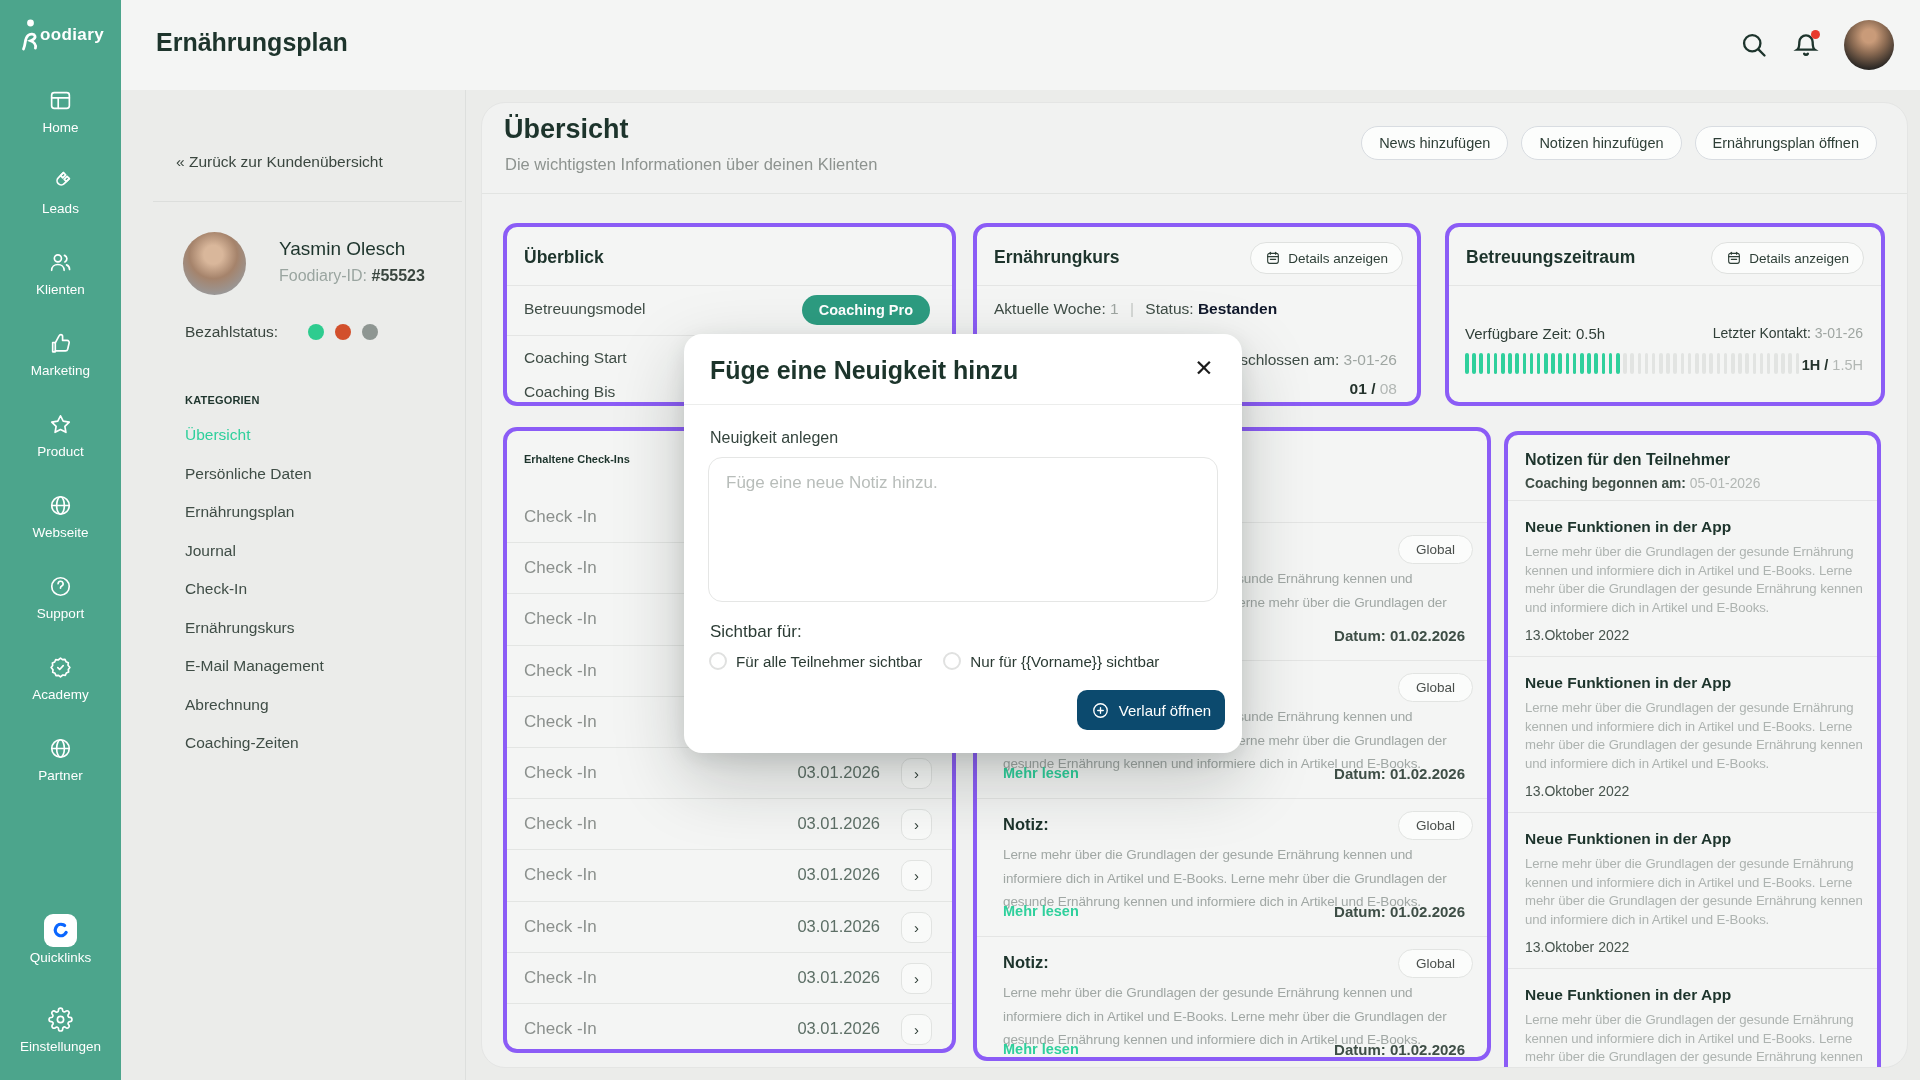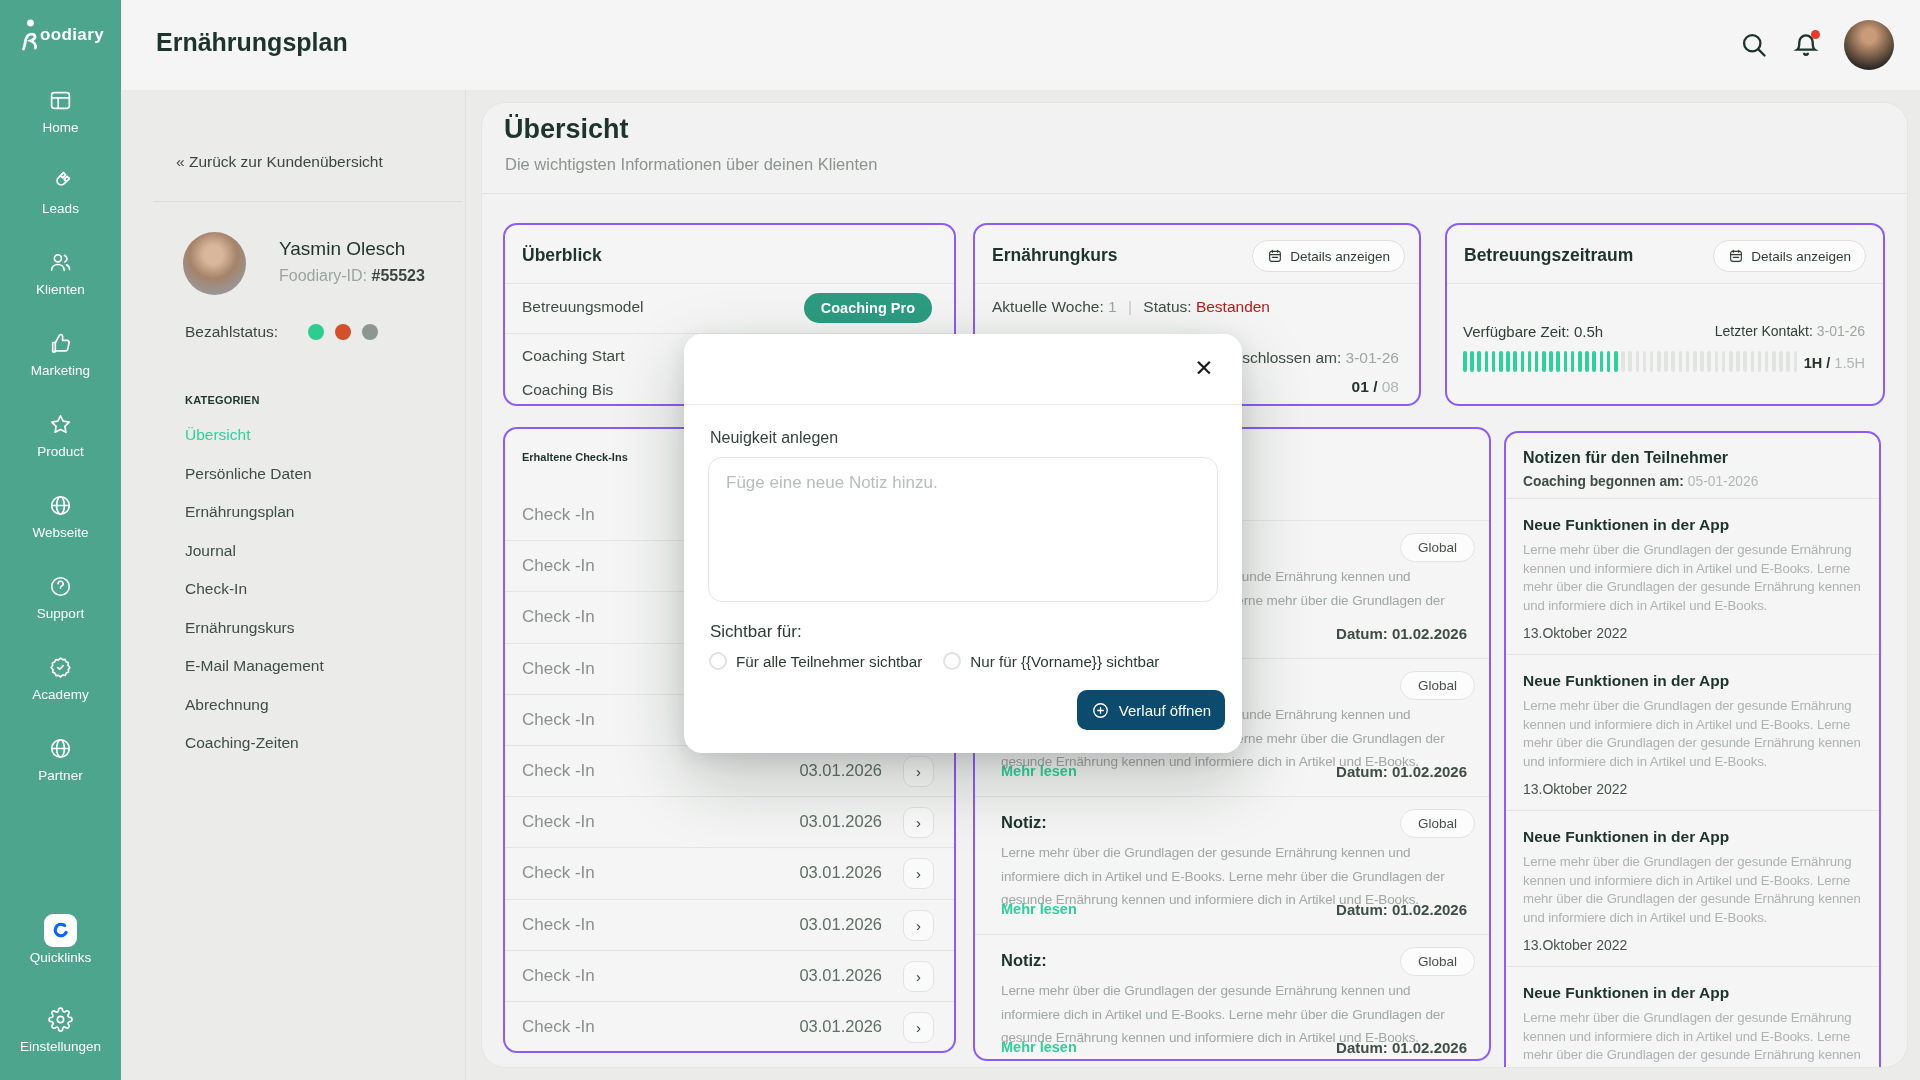--- a/index.html
+++ b/index.html
@@ -55,40 +55,40 @@
   
   .panel{position:absolute;left:481px;top:102px;width:1427px;height:966px;background:#F1F2F1;
          border:1px solid #E4E5E4;border-radius:24px;overflow:hidden;}
   .panel-title{position:absolute;left:22px;top:11px;margin:0;font-size:27px;font-weight:bold;color:#1D342C;}
   .panel-sub{position:absolute;left:23px;top:52px;font-size:16.5px;color:#8D938F;}
   .panel-div{position:absolute;left:0;right:0;top:90px;height:1px;background:#E2E4E2;}
   .actions{position:absolute;top:23px;right:30px;display:flex;gap:13px;}
   .hbtn{height:34px;padding:0 17px;border-radius:17px;border:1px solid #D8DCE1;background:#FCFDFC;
         font-size:14.5px;color:#2E3F37;cursor:pointer;font-family:inherit;}
 
-  .card{position:absolute;background:#F4F5F4;border:2px solid #8b5cf6;border-radius:14px;}
+  .card{position:absolute;background:#F4F5F4;border:4px solid #8b5cf6;border-radius:14px;}
   .card-title{position:absolute;left:17px;top:20px;font-size:17.5px;font-weight:bold;color:#1D342C;}
   .cdiv{position:absolute;left:0;right:0;height:1px;background:#E4E5E4;}
   .details-btn{position:absolute;top:15px;height:32px;padding:0 14px;border-radius:16px;border:1px solid #DFE1DF;
         background:#FBFCFB;font-size:13.5px;color:#2E3F37;cursor:pointer;display:flex;align-items:center;gap:7px;font-family:inherit;}
   .details-btn svg{width:16px;height:16px;stroke:#2E3F37;fill:none;stroke-width:1.7;stroke-linecap:round;}
 
   #c1{left:21px;top:120px;width:453px;height:183px;}
   #c2{left:491px;top:120px;width:448px;height:183px;}
   #c3{left:963px;top:120px;width:440px;height:183px;}
   #c4{left:21px;top:324px;width:453px;height:626px;}
   #c5{left:491px;top:324px;width:518px;height:634px;overflow:hidden;}
   #c6{left:1022px;top:328px;width:377px;height:745px;}
 
   .row-label{font-size:15.5px;color:#3F4D46;}
   .badge-teal{position:absolute;right:22px;top:68px;height:30px;padding:0 17px;border-radius:15px;background:#2D9C81;
         color:#fff;font-size:14.5px;font-weight:bold;display:flex;align-items:center;}
   .muted{color:#9FA6A2;}
   .sep{color:#C5C9C6;padding:0 7px;}
-  .green{color:#b91c1c;font-weight:normal;}
+  .green{color:#0f172a;font-weight:bold;}
   .dark-val{color:#24332C;font-weight:bold;}
   .light-val{color:#B2B7B4;}
 
   
   .ticks{position:absolute;left:16px;top:126px;display:flex;}
   .tick{width:3.6px;height:21px;border-radius:2px;background:#E2E4E2;margin-right:3.6px;display:inline-block;}
   .tick.filled{background:#2FD09C;}
   .usage{position:absolute;right:18px;top:130px;font-size:14.5px;}
 
   
@@ -320,20 +320,26 @@
       <a class="cat">Check-In</a>
       <a class="cat">Ernährungskurs</a>
       <a class="cat">E-Mail Management</a>
       <a class="cat">Abrechnung</a>
       <a class="cat">Coaching-Zeiten</a>
     </div>
 
   <main class="panel">
     <h2 class="panel-title">Übersicht</h2>
     <div class="panel-sub">Die wichtigsten Informationen über deinen Klienten</div>
+    <div class="actions">
+
+    <button class="hbtn">News hinzufügen</button>
+        <button class="hbtn">Notizen hinzufügen</button>
+        <button class="hbtn">Ernährungsplan öffnen</button>
+      </div>
     <div class="panel-div"></div>
 
     <section class="card" id="c1">
       <div class="card-title">Überblick</div>
       <div class="cdiv" style="top:58px"></div>
       <div class="row-label abs" style="left:17px;top:73px">Betreuungsmodel</div>
       <div class="badge-teal">Coaching Pro</div>
       <div class="cdiv" style="top:108px"></div>
       <div class="row-label abs" style="left:17px;top:122px">Coaching Start</div>
       <div class="row-label abs" style="left:17px;top:156px">Coaching Bis</div>
@@ -567,20 +573,21 @@
           <article class="entry">
             <span class="e-title">Neue Funktionen in der App</span>
             <p class="e-body" style="margin:0">Lerne mehr über die Grundlagen der gesunde Ernährung kennen und informiere dich in Artikel und E-Books. Lerne mehr über die Grundlagen der gesunde Ernährung kennen und informiere dich in Artikel und E-Books.</p>
 
           </article>
         </div>
     </section>
   </main>
 
   <div class="modal">
+    <div class="m-title">Füge eine Neuigkeit hinzu</div>
     <button class="m-close">✕</button>
     <div class="m-div"></div>
     <div class="m-label">Neuigkeit anlegen</div>
     <textarea class="m-textarea" placeholder="Füge eine neue Notiz hinzu." style=""></textarea>
     <div class="m-vis">Sichtbar für:</div>
     <div class="m-options">
 
     <label class="m-option">
           <span class="radio"></span>
           <span class="olabel">Für alle Teilnehmer sichtbar</span>

